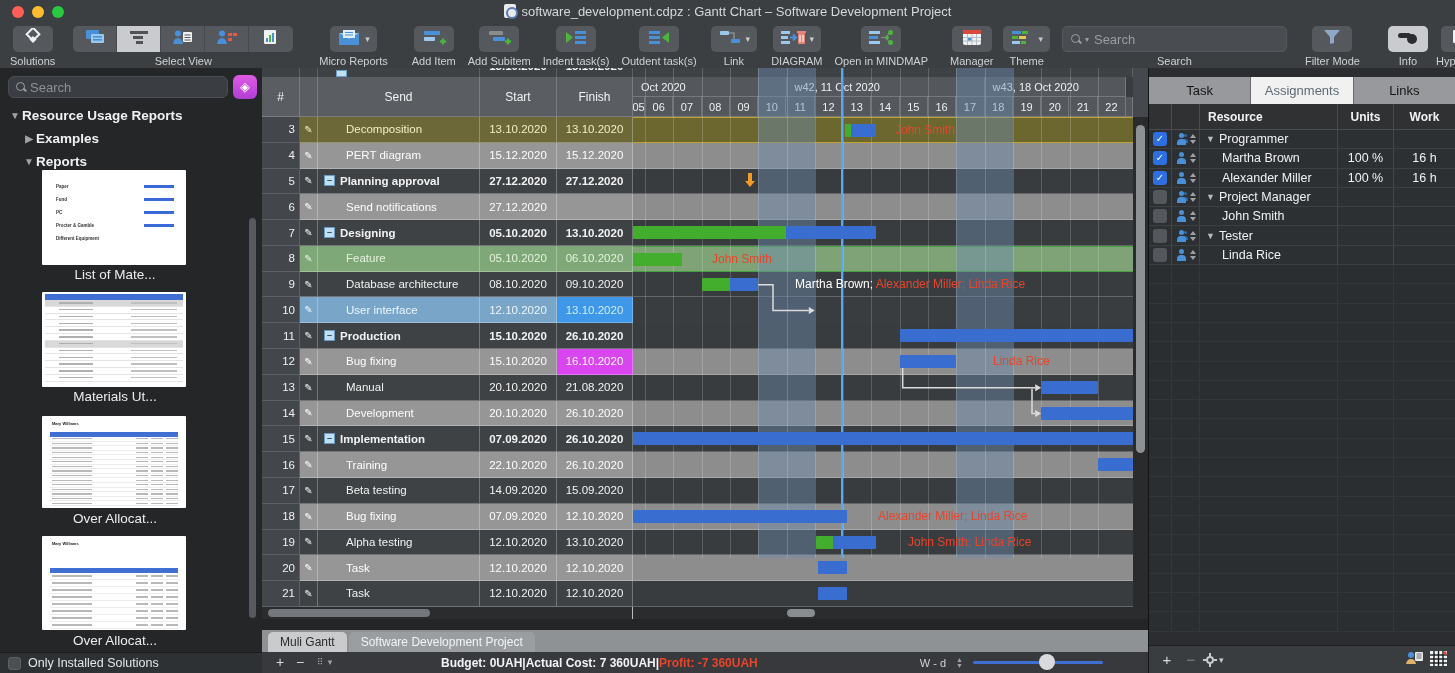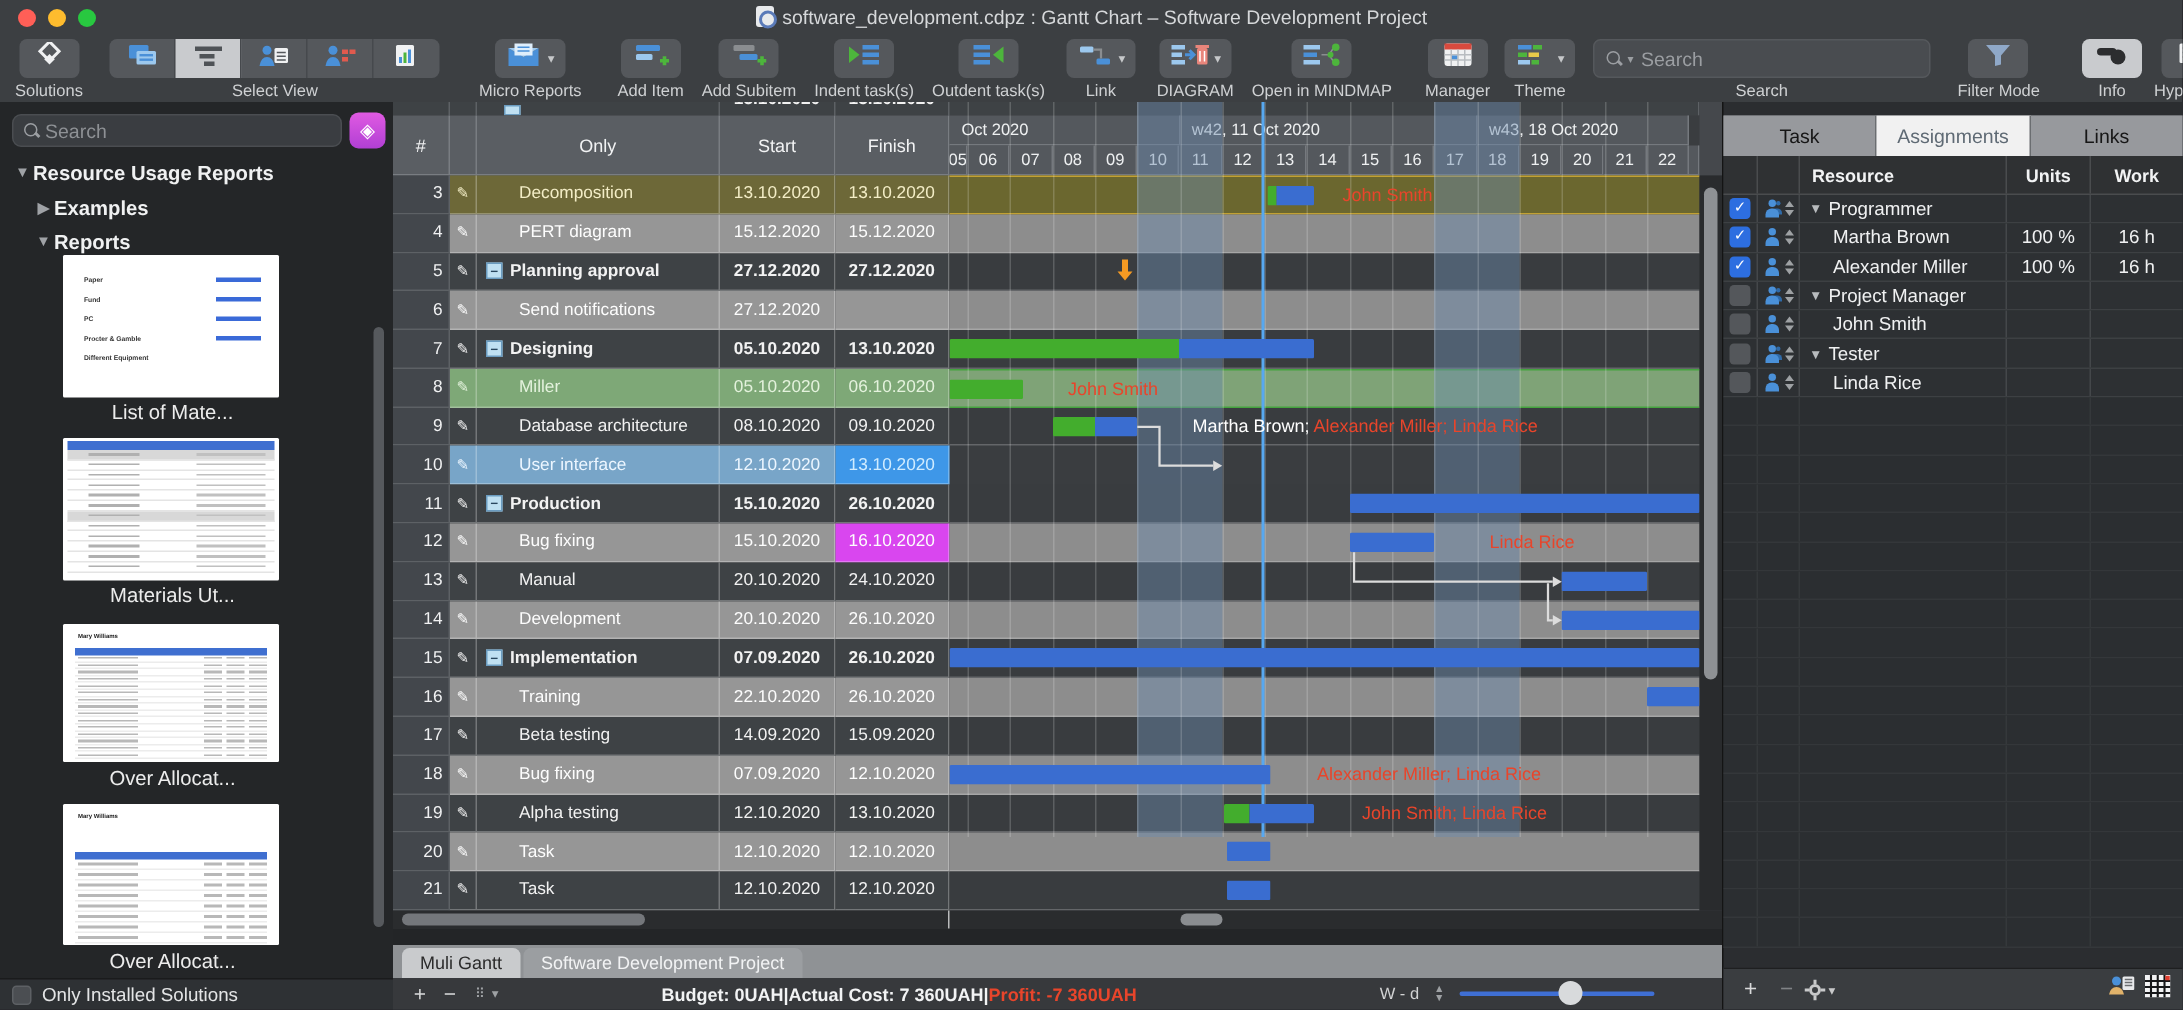--- a/index.html
+++ b/index.html
@@ -731,21 +731,21 @@
           <div style="font-size: 11.5px; font-weight: bold; color: rgb(242, 242, 242); margin-top: -8px; text-align: center;">13.10.2020</div>
         </div>
         <div style="width: 76px; border-right: 1px solid rgb(93, 97, 101); overflow: hidden; position: relative;">
           <div style="font-size: 11.5px; font-weight: bold; color: rgb(242, 242, 242); margin-top: -8px; text-align: center;">13.10.2020</div>
         </div>
         <div style="width: 500px; border-right: 1px solid rgb(93, 97, 101); overflow: hidden; position: relative;"></div>
       </div>
     <div id="grid-head">
         <div class="th-cell" style="width: 38px;">#</div>
         <div class="th-cell" style="width: 18px;"></div>
-        <div class="th-cell" style="width: 162px;">Only</div>
+        <div class="th-cell" style="width: 162px;">Send</div>
         <div class="th-cell" style="width: 77px;">Start</div>
         <div class="th-cell" style="width: 76px;">Finish</div>
         <div id="timeline-head">
           <div class="week-row">
             <div class="week-cell" style="width: 153.5px;">Oct 2020</div>
             <div class="week-cell" style="width: 198.1px;">w42, 11 Oct 2020</div>
             <div class="week-cell" style="width: 141.5px;">w43, 18 Oct 2020</div>
           </div>
           <div class="day-row">
             <div class="day-cell" style="width: 12px;">05</div>
@@ -821,21 +821,21 @@
           <div class="chart-strip" style="background: rgb(57, 60, 63);">
             <div class="gbar" style="left: 0px; width: 242.645px;">
               <div class="seg-g" style="width: 63%;"></div>
               <div class="seg-b"></div>
             </div>
           </div>
         </div>
         <div class="trow" style="height: 25.7895px;">
           <div class="tcell numcell" style="width: 38px;">8</div>
           <div class="tcell pencell" style="width: 18px; background: rgb(126, 168, 119); color: rgb(228, 242, 221);">✎</div>
-          <div class="tcell" style="width: 162px; background: rgb(126, 168, 119); color: rgb(228, 242, 221); padding-left: 28px;">Miller</div>
+          <div class="tcell" style="width: 162px; background: rgb(126, 168, 119); color: rgb(228, 242, 221); padding-left: 28px;">Feature</div>
           <div class="tcell datecell" style="width: 77px; background: rgb(126, 168, 119); color: rgb(228, 242, 221);">05.10.2020</div>
           <div class="tcell datecell" style="width: 76px; background: rgb(126, 168, 119); color: rgb(228, 242, 221);">06.10.2020</div>
           <div class="chart-strip" style="background: rgb(127, 163, 119); border-top: 1px solid rgb(69, 163, 63); border-bottom: 1px solid rgb(69, 163, 63);">
             <div class="gbar" style="left: 0px; width: 48.79px;">
               <div class="seg-g" style="width: 100%;"></div>
               <div class="seg-b"></div>
             </div>
             <div class="glabel" style="left: 79px; line-height: 25.7895px;"><span class="r">John Smith</span></div>
           </div>
         </div>
@@ -885,21 +885,21 @@
               <div class="seg-b"></div>
             </div>
             <div class="glabel" style="left: 360px; line-height: 25.7895px;"><span class="r">Linda Rice</span></div>
           </div>
         </div>
         <div class="trow" style="height: 25.7895px;">
           <div class="tcell numcell" style="width: 38px;">13</div>
           <div class="tcell pencell" style="width: 18px; background: rgb(62, 66, 69); color: rgb(242, 242, 242);">✎</div>
           <div class="tcell" style="width: 162px; background: rgb(62, 66, 69); color: rgb(242, 242, 242); padding-left: 28px;">Manual</div>
           <div class="tcell datecell" style="width: 77px; background: rgb(62, 66, 69); color: rgb(242, 242, 242);">20.10.2020</div>
-          <div class="tcell datecell" style="width: 76px; background: rgb(62, 66, 69); color: rgb(242, 242, 242);">24.10.2020</div>
+          <div class="tcell datecell" style="width: 76px; background: rgb(62, 66, 69); color: rgb(242, 242, 242);">21.08.2020</div>
           <div class="chart-strip" style="background: rgb(57, 60, 63);">
             <div class="gbar" style="left: 408.2px; width: 56.6px;">
               <div class="seg-g" style="width: 0%;"></div>
               <div class="seg-b"></div>
             </div>
           </div>
         </div>
         <div class="trow" style="height: 25.7895px;">
           <div class="tcell numcell" style="width: 38px;">14</div>
           <div class="tcell pencell" style="width: 18px; background: rgb(150, 150, 150); color: rgb(253, 253, 253);">✎</div>

